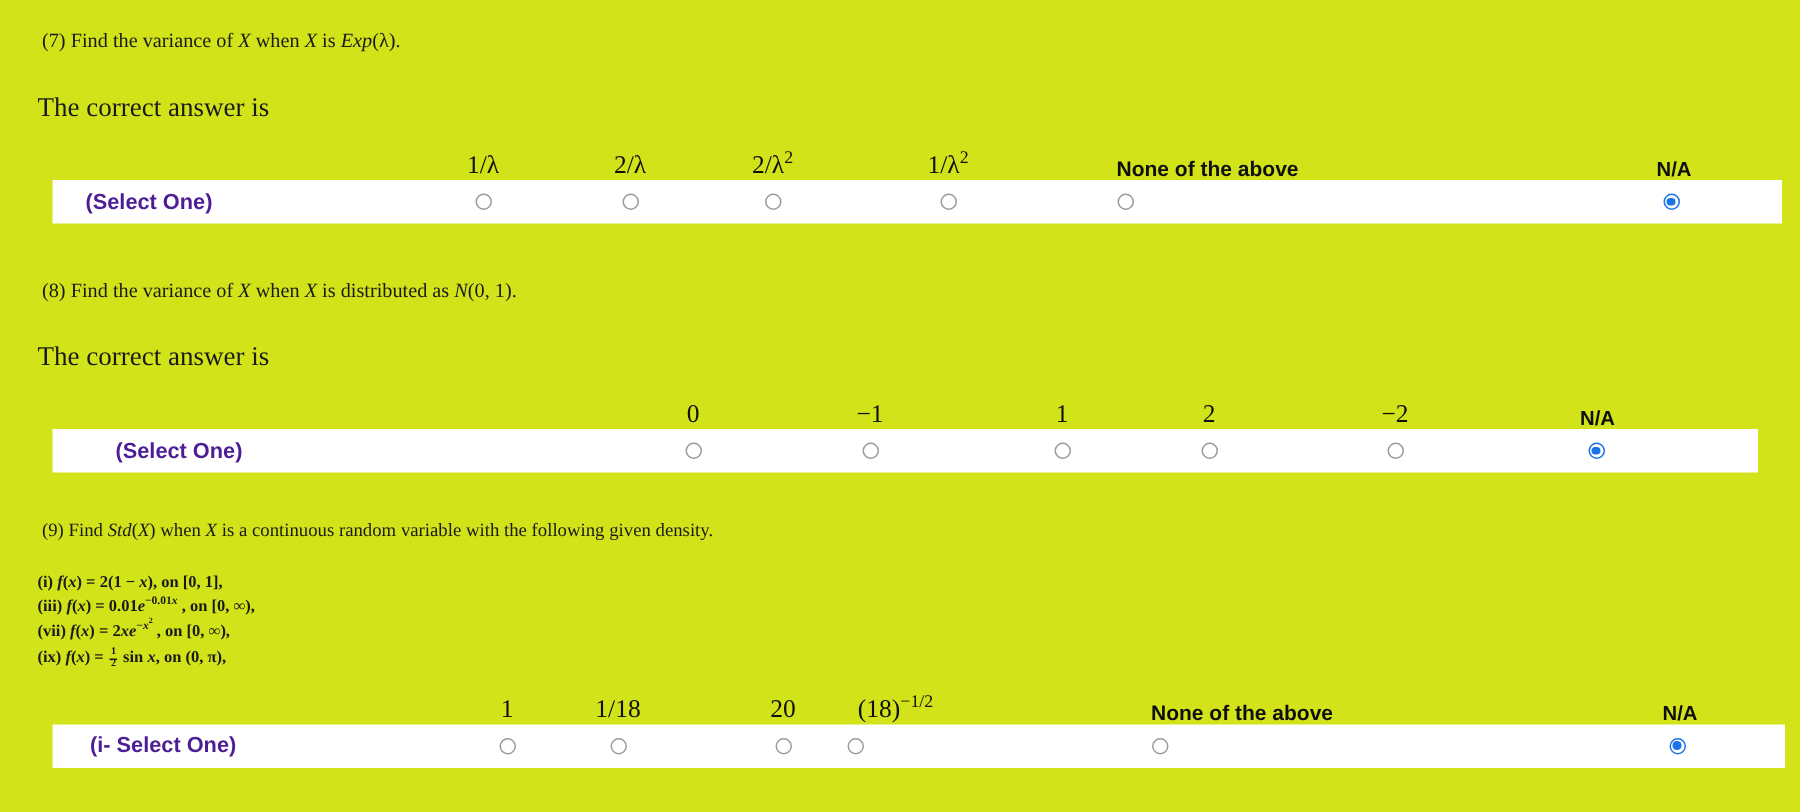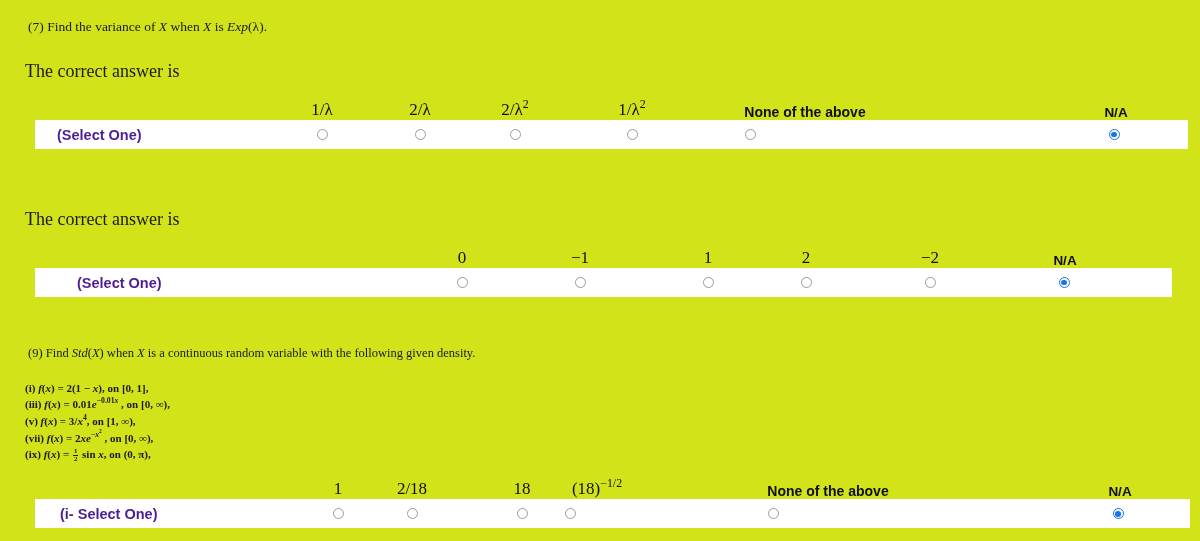--- a/index.html
+++ b/index.html
@@ -179,20 +179,26 @@
         <div class="radio" style="left:480px;"></div>
         <div class="radio" style="left:597px;"></div>
         <div class="radio" style="left:715px;"></div>
         <div class="radio checked" style="left:1079px;"></div>
       </div>
     </div>
   </div>
 
   <div class="question-block" id="q8-block">
 
+    <div class="question-stem">
+      <span>(8)</span>
+      Find the variance of <span class="mvar">X</span>
+      when <span class="mvar">X</span> is distributed as
+      <span class="mfunc">N</span>(0, 1).
+    </div>
 
     <div class="prompt-line" style="padding-top:24px;">The correct answer is</div>
 
     <div class="option-group" style="margin-top:12px;">
       <div class="option-headers">
         <div class="opt-header" style="left:462px;">0</div>
         <div class="opt-header" style="left:580px;">−1</div>
         <div class="opt-header" style="left:708px;">1</div>
         <div class="opt-header" style="left:806px;">2</div>
         <div class="opt-header" style="left:930px;">−2</div>
@@ -215,30 +221,29 @@
 
     <div class="question-stem" style="font-size:12.5px;">
       <span>(9)</span>
       Find <span class="mfunc">Std</span>(<span class="mvar">X</span>)
       when <span class="mvar">X</span> is a continuous random variable with the following given density.
     </div>
 
     <div class="density-list" style="padding-top:18px;">
       <span class="row">(i) <b class="mvar">f</b>(<b class="mvar">x</b>) = <b>2(1 − <span class="mvar">x</span>)</b>, on [0, 1],</span>
       <span class="row">(iii) <b class="mvar">f</b>(<b class="mvar">x</b>) = <b>0.01<span class="mvar">e</span><span class="sup">−0.01<span class="mvar">x</span></span></b> , on [0, ∞),</span>
-      <span class="row">(v) <b class="mvar">f</b>(<b class="mvar">x</b>) = <b>3/<span class="mvar">x</span><span class="sup">4</span></b>, on [1, ∞),</span>
       <span class="row">(vii) <b class="mvar">f</b>(<b class="mvar">x</b>) = <b>2<span class="mvar">xe</span><span class="sup">−<span class="mvar">x</span><span class="sup">2</span></span></b> , on [0, ∞),</span>
       <span class="row">(ix) <b class="mvar">f</b>(<b class="mvar">x</b>) = <span class="frac-half"><span class="num">1</span><span class="den">2</span></span> sin <span class="mvar">x</span>, on (0, π),</span>
     </div>
 
     <div class="option-group" style="margin-top:10px;">
       <div class="option-headers">
         <div class="opt-header" style="left:338px;">1</div>
-        <div class="opt-header" style="left:412px;">2/18</div>
-        <div class="opt-header" style="left:522px;">18</div>
+        <div class="opt-header" style="left:412px;">1/18</div>
+        <div class="opt-header" style="left:522px;">20</div>
         <div class="opt-header" style="left:597px;">(18)<span class="sup">−1/2</span></div>
         <div class="opt-header bold-sans" style="left:828px;">None of the above</div>
         <div class="opt-header small-sans" style="left:1120px;">N/A</div>
       </div>
 
       <div class="answer-bar" style="margin-left:35px; width:1155px;">
         <div class="answer-label" style="left:25px;">(i- Select One)</div>
         <div class="radio" style="left:303px;"></div>
         <div class="radio" style="left:377px;"></div>
         <div class="radio" style="left:487px;"></div>

